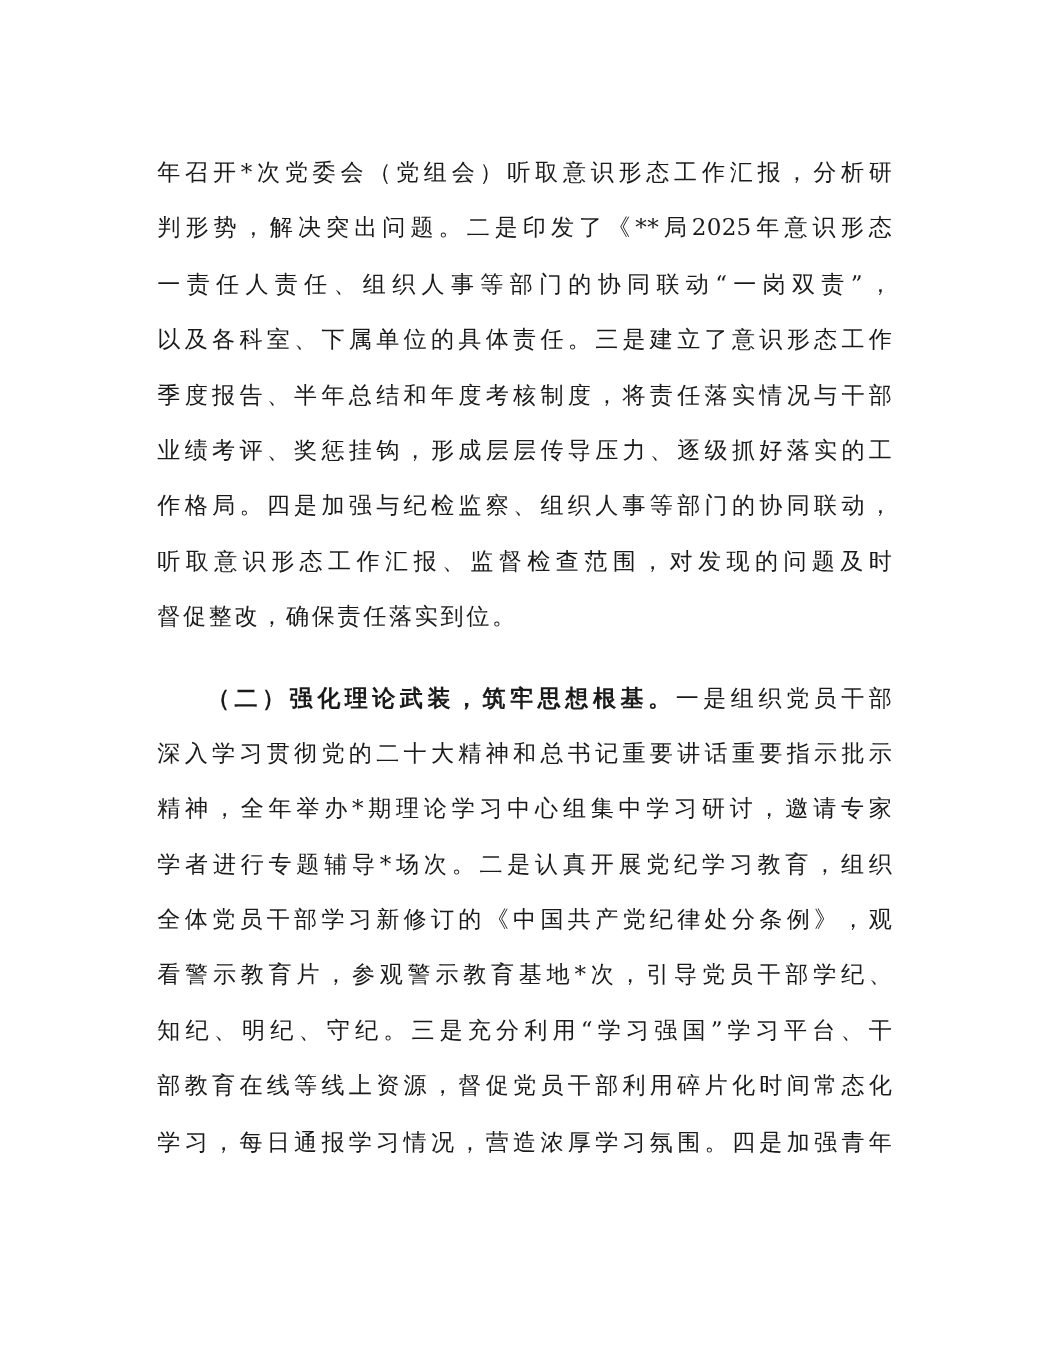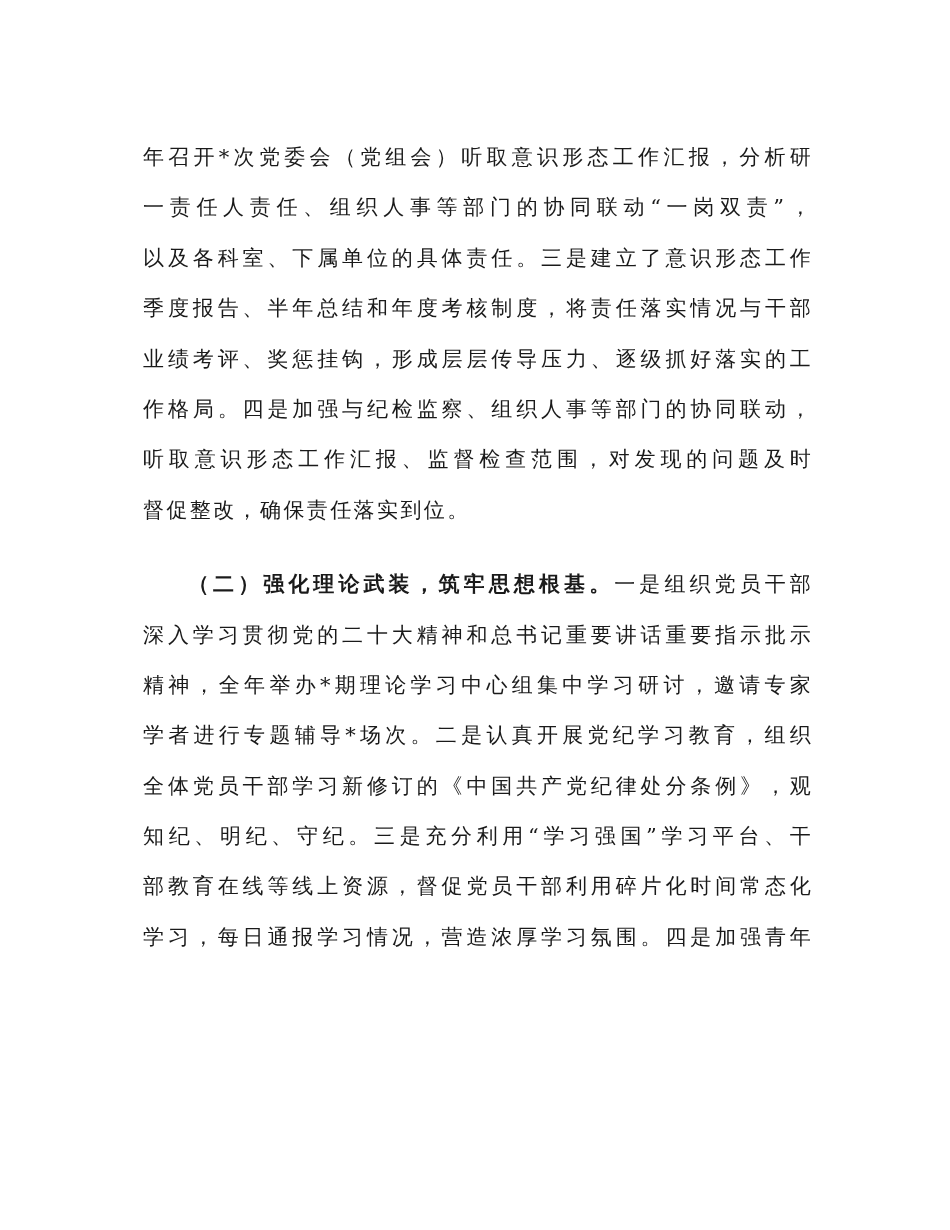--- a/index.html
+++ b/index.html
@@ -45,35 +45,37 @@
       font-family: Liberation Mono, monospace;
     }
   </style>
 </head>
 <body>
 
 <div class="page">
 
   <div>
     <div class="line">年召开*次党委会（党组会）听取意识形态工作汇报，分析研</div>
+    <div class="line">判形势，解决突出问题。二是印发了《**局2025年意识形态</div>
     <div class="line">一责任人责任、组织人事等部门的协同联动“一岗双责”，</div>
     <div class="line">以及各科室、下属单位的具体责任。三是建立了意识形态工作</div>
     <div class="line">季度报告、半年总结和年度考核制度，将责任落实情况与干部</div>
     <div class="line">业绩考评、奖惩挂钩，形成层层传导压力、逐级抓好落实的工</div>
     <div class="line">作格局。四是加强与纪检监察、组织人事等部门的协同联动，</div>
     <div class="line">听取意识形态工作汇报、监督检查范围，对发现的问题及时</div>
     <div class="line last">督促整改，确保责任落实到位。</div>
   </div>
 
   <div class="para-gap"></div>
 
   <div>
     <div class="line indent"><span class="bold">（二）强化理论武装，筑牢思想根基。</span><span>一是组织党员干部</span></div>
     <div class="line">深入学习贯彻党的二十大精神和总书记重要讲话重要指示批示</div>
     <div class="line">精神，全年举办*期理论学习中心组集中学习研讨，邀请专家</div>
     <div class="line">学者进行专题辅导*场次。二是认真开展党纪学习教育，组织</div>
     <div class="line">全体党员干部学习新修订的《中国共产党纪律处分条例》，观</div>
+    <div class="line">看警示教育片，参观警示教育基地*次，引导党员干部学纪、</div>
     <div class="line">知纪、明纪、守纪。三是充分利用“学习强国”学习平台、干</div>
     <div class="line">部教育在线等线上资源，督促党员干部利用碎片化时间常态化</div>
     <div class="line">学习，每日通报学习情况，营造浓厚学习氛围。四是加强青年</div>
   </div>
 
 </div>
 
 </body></html>

